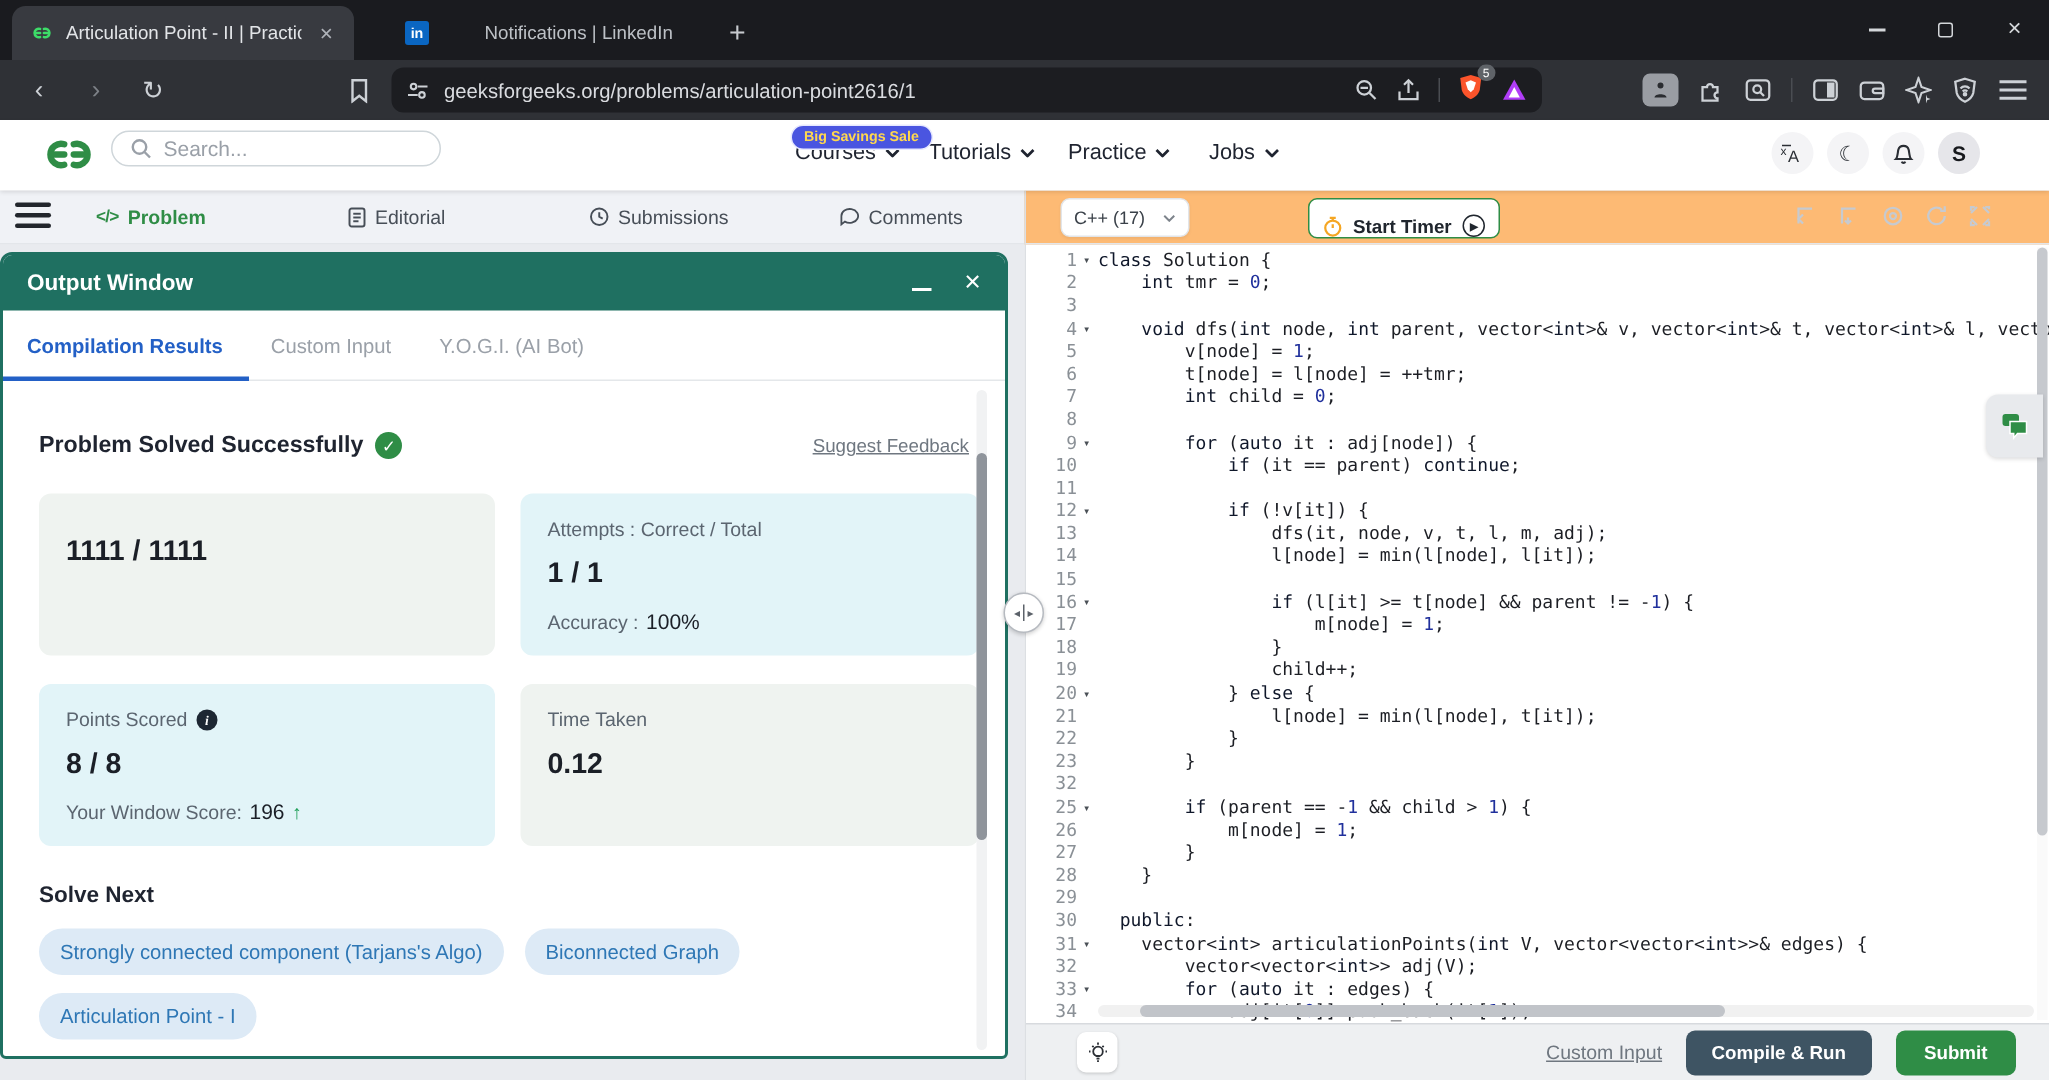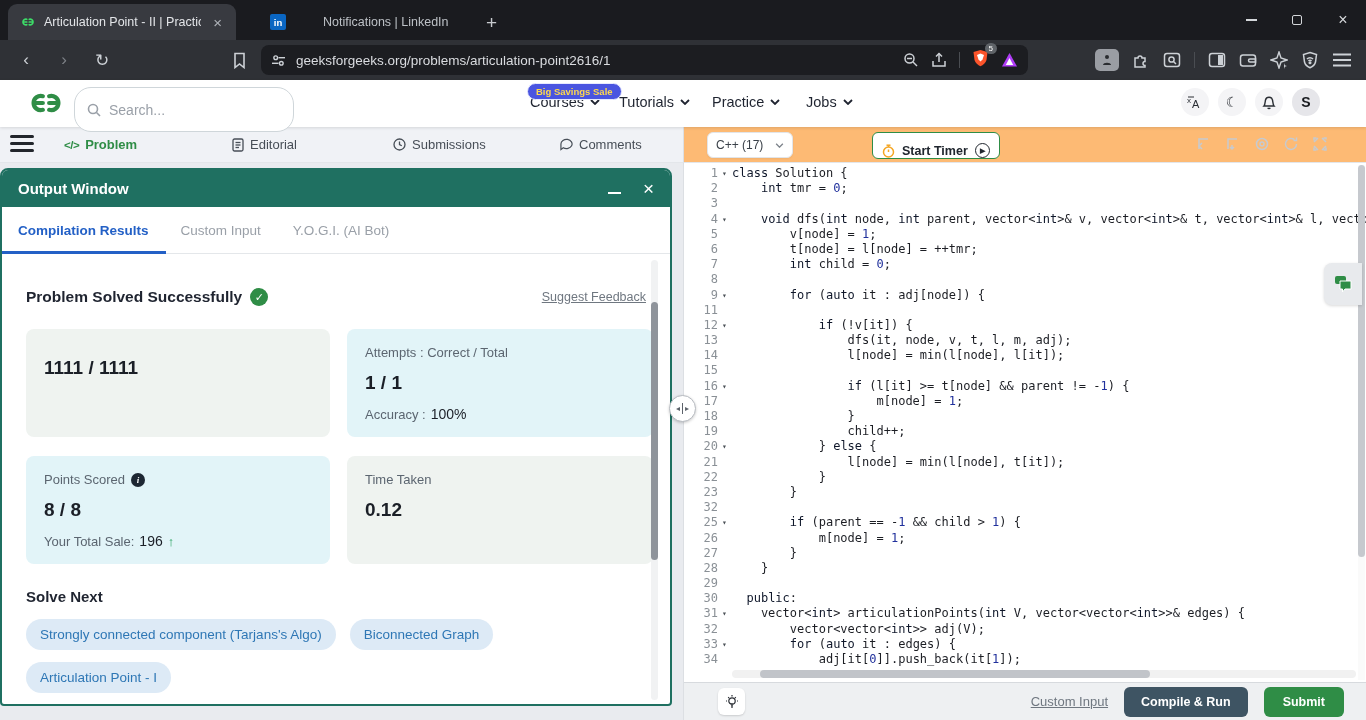--- a/index.html
+++ b/index.html
@@ -30,21 +30,21 @@
   .pill-right { display:flex; align-items:center; gap:12px; margin-left:8px; }
   .vdiv { width:1px; height:16px; background:#4a4d52; }
   .shield-wrap { position:relative; }
   .shield-badge { position:absolute; top:-6px; right:-8px; background:#5f6368; color:#fff; border-radius:7px; font-size:8px; padding:1px 4px; }
   .toolbar-right { margin-left:auto; display:flex; align-items:center; gap:13px; margin-right:14px; }
   .reader-chip { width:24px; height:22px; background:#9a9da3; border-radius:5px; display:flex; align-items:center; justify-content:center; }
 
   
   .gfg-header { position:absolute; top:80px; left:0; width:1366px; height:47px; background:#ffffff; box-shadow:0 1px 3px rgba(0,0,0,.12); z-index:5; }
   .gfg-logo { position:absolute; left:26px; top:11px; }
-  .searchbox { position:absolute; left:74px; top:7px; width:220px; height:45px; border:1px solid #cfd6da; border-radius:17px; display:flex; align-items:center; padding:0 12px; gap:8px; background:#fff; }
+  .searchbox { position:absolute; left:74px; top:7px; width:220px; height:24px; border:1px solid #cfd6da; border-radius:17px; display:flex; align-items:center; padding:0 12px; gap:8px; background:#fff; }
   .searchbox input { border:none; outline:none; font-size:14px; color:#333; width:150px; font-family:"Liberation Sans",sans-serif; background:transparent;}
   .searchbox input::placeholder { color:#9aa0a8; }
   .gfg-nav-item { position:absolute; top:14px; font-size:14.5px; color:#1f2430; display:flex; align-items:center; gap:6px; }
   .sale-badge { position:absolute; left:527px; top:3px; background:#4a55e0; color:#ffd84d; font-size:9.5px; font-weight:bold; padding:2px 8px; border-radius:9px; border:1px solid #e7e9ff; z-index:2;}
   .hdr-icons { position:absolute; right:46px; top:8px; display:flex; gap:9px; align-items:center;}
   .icobtn { width:28px; height:28px; border-radius:50%; background:#f4f4f6; display:flex; align-items:center; justify-content:center; font-size:14px; color:#2a2e34;}
   .avatar { background:#e6e6ea; font-weight:bold; font-size:14px; color:#17191d; }
 
   
   .band { position:absolute; top:127px; left:0; width:1366px; height:36px; display:flex; z-index:4;}
@@ -414,21 +414,21 @@
                   <b>100%</b>
                 </div>
             </div>
             <div class="card cyan">
               <div class="card-label">
                   <span>Points Scored</span>
                   <span class="info-i">i</span>
                 </div>
               <div class="card-value">8 / 8</div>
               <div class="card-sub">
-                  <span>Your Total Sale:</span>
+                  <span>Your Window Score:</span>
                   <b>196</b>
                   <span class="up">↑</span>
                 </div>
             </div>
             <div class="card gray">
               <div class="card-label">Time Taken</div>
               <div class="card-value">0.12</div>
             </div>
           </div>
           <div class="solve-next">Solve Next</div>
@@ -449,20 +449,21 @@
         <div class="code-lines">
             <div class="cl"><span class="ln">1</span><span class="fold">▾</span><span class="ct"><span class="kw">class</span> Solution {</span></div>
             <div class="cl"><span class="ln">2</span><span class="fold"></span><span class="ct">    <span class="kw">int</span> tmr = <span class="num">0</span>;</span></div>
             <div class="cl"><span class="ln">3</span><span class="fold"></span><span class="ct"></span></div>
             <div class="cl"><span class="ln">4</span><span class="fold">▾</span><span class="ct">    <span class="kw">void</span> dfs(<span class="kw">int</span> node, <span class="kw">int</span> parent, vector&lt;<span class="kw">int</span>&gt;&amp; v, vector&lt;<span class="kw">int</span>&gt;&amp; t, vector&lt;<span class="kw">int</span>&gt;&amp; l, vector&lt;&gt;&amp; m, vector&lt;vector&lt;&gt;&gt;&amp; adj) {</span></div>
             <div class="cl"><span class="ln">5</span><span class="fold"></span><span class="ct">        v[node] = <span class="num">1</span>;</span></div>
             <div class="cl"><span class="ln">6</span><span class="fold"></span><span class="ct">        t[node] = l[node] = ++tmr;</span></div>
             <div class="cl"><span class="ln">7</span><span class="fold"></span><span class="ct">        <span class="kw">int</span> child = <span class="num">0</span>;</span></div>
             <div class="cl"><span class="ln">8</span><span class="fold"></span><span class="ct"></span></div>
             <div class="cl"><span class="ln">9</span><span class="fold">▾</span><span class="ct">        <span class="kw">for</span> (<span class="kw">auto</span> it : adj[node]) {</span></div>
+            <div class="cl"><span class="ln">10</span><span class="fold"></span><span class="ct">            <span class="kw">if</span> (it == parent) <span class="kw">continue</span>;</span></div>
             <div class="cl"><span class="ln">11</span><span class="fold"></span><span class="ct"></span></div>
             <div class="cl"><span class="ln">12</span><span class="fold">▾</span><span class="ct">            <span class="kw">if</span> (!v[it]) {</span></div>
             <div class="cl"><span class="ln">13</span><span class="fold"></span><span class="ct">                dfs(it, node, v, t, l, m, adj);</span></div>
             <div class="cl"><span class="ln">14</span><span class="fold"></span><span class="ct">                l[node] = min(l[node], l[it]);</span></div>
             <div class="cl"><span class="ln">15</span><span class="fold"></span><span class="ct"></span></div>
             <div class="cl"><span class="ln">16</span><span class="fold">▾</span><span class="ct">                <span class="kw">if</span> (l[it] &gt;= t[node] &amp;&amp; parent != -<span class="num">1</span>) {</span></div>
             <div class="cl"><span class="ln">17</span><span class="fold"></span><span class="ct">                    m[node] = <span class="num">1</span>;</span></div>
             <div class="cl"><span class="ln">18</span><span class="fold"></span><span class="ct">                }</span></div>
             <div class="cl"><span class="ln">19</span><span class="fold"></span><span class="ct">                child++;</span></div>
             <div class="cl"><span class="ln">20</span><span class="fold">▾</span><span class="ct">            } <span class="kw">else</span> {</span></div>

